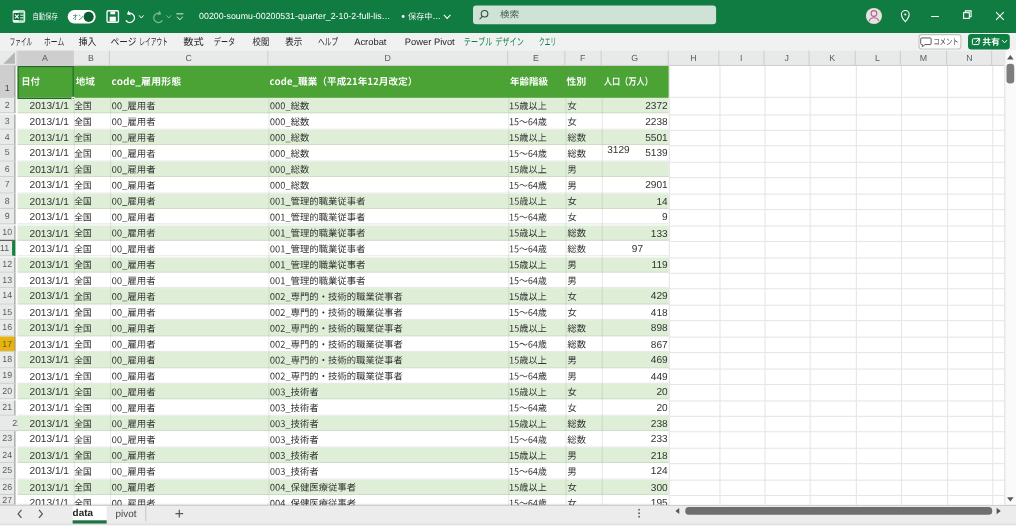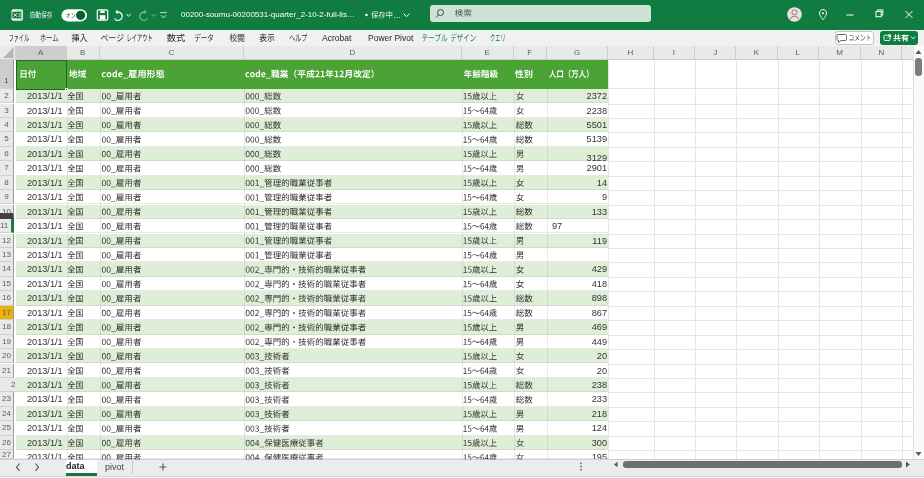--- a/index.html
+++ b/index.html
@@ -30,21 +30,21 @@
 <div class="ab" style="left:0.0px;top:46.0px;width:16.0px;height:13.5px;border-right:1px solid #cfcfcf"></div>
 <div class="ab" style="left:0.0px;top:60.0px;width:14.0px;height:29.0px;background:#cdcecd;border-bottom:1px solid #cfcfcf;border-right:1px solid #9a9a9a;color:#444;font-size:8px;line-height:8px;text-align:center;display:flex;align-items:flex-end;justify-content:center;padding-bottom:3px">1</div>
 <div class="ab" style="left:0.0px;top:89.0px;width:14.0px;height:14.4px;background:#e8e9e9;border-bottom:1px solid #cfcfcf;border-right:1px solid #9a9a9a;color:#5c5c5c;font-size:8px;line-height:14px;text-align:center">2</div>
 <div class="ab" style="left:0.0px;top:103.5px;width:14.0px;height:14.4px;background:#e8e9e9;border-bottom:1px solid #cfcfcf;border-right:1px solid #9a9a9a;color:#5c5c5c;font-size:8px;line-height:14px;text-align:center">3</div>
 <div class="ab" style="left:0.0px;top:117.9px;width:14.0px;height:14.4px;background:#e8e9e9;border-bottom:1px solid #cfcfcf;border-right:1px solid #9a9a9a;color:#5c5c5c;font-size:8px;line-height:14px;text-align:center">4</div>
 <div class="ab" style="left:0.0px;top:132.3px;width:14.0px;height:14.4px;background:#e8e9e9;border-bottom:1px solid #cfcfcf;border-right:1px solid #9a9a9a;color:#5c5c5c;font-size:8px;line-height:14px;text-align:center">5</div>
 <div class="ab" style="left:0.0px;top:146.8px;width:14.0px;height:14.4px;background:#e8e9e9;border-bottom:1px solid #cfcfcf;border-right:1px solid #9a9a9a;color:#5c5c5c;font-size:8px;line-height:14px;text-align:center">6</div>
 <div class="ab" style="left:0.0px;top:161.2px;width:14.0px;height:14.4px;background:#e8e9e9;border-bottom:1px solid #cfcfcf;border-right:1px solid #9a9a9a;color:#5c5c5c;font-size:8px;line-height:14px;text-align:center">7</div>
 <div class="ab" style="left:0.0px;top:175.7px;width:14.0px;height:14.4px;background:#e8e9e9;border-bottom:1px solid #cfcfcf;border-right:1px solid #9a9a9a;color:#5c5c5c;font-size:8px;line-height:14px;text-align:center">8</div>
 <div class="ab" style="left:0.0px;top:190.1px;width:14.0px;height:14.4px;background:#e8e9e9;border-bottom:1px solid #cfcfcf;border-right:1px solid #9a9a9a;color:#5c5c5c;font-size:8px;line-height:14px;text-align:center">9</div>
-<div class="ab" style="left:0.0px;top:204.6px;width:14.0px;height:14.4px;background:#e8e9e9;border-bottom:6px solid #404040;border-right:1px solid #9a9a9a;color:#5c5c5c;font-size:8px;line-height:14px;text-align:center">10</div>
+<div class="ab" style="left:0.0px;top:204.6px;width:14.0px;height:14.4px;background:#e8e9e9;border-bottom:1px solid #404040;border-right:1px solid #9a9a9a;color:#5c5c5c;font-size:8px;line-height:14px;text-align:center">10</div>
 <div class="ab" style="left:0.0px;top:219.0px;width:14.0px;height:14.4px;background:#e8e9e9;border-bottom:1px solid #cfcfcf;border-right:3px solid #15803d;color:#5c5c5c;font-size:8px;line-height:14px;">11</div>
 <div class="ab" style="left:0.0px;top:233.5px;width:14.0px;height:14.4px;background:#e8e9e9;border-bottom:1px solid #cfcfcf;border-right:1px solid #9a9a9a;color:#5c5c5c;font-size:8px;line-height:14px;text-align:center">12</div>
 <div class="ab" style="left:0.0px;top:247.9px;width:14.0px;height:14.4px;background:#e8e9e9;border-bottom:1px solid #cfcfcf;border-right:1px solid #9a9a9a;color:#5c5c5c;font-size:8px;line-height:14px;text-align:center">13</div>
 <div class="ab" style="left:0.0px;top:262.4px;width:14.0px;height:14.4px;background:#e8e9e9;border-bottom:1px solid #cfcfcf;border-right:1px solid #9a9a9a;color:#5c5c5c;font-size:8px;line-height:14px;text-align:center">14</div>
 <div class="ab" style="left:0.0px;top:276.9px;width:14.0px;height:14.4px;background:#e8e9e9;border-bottom:1px solid #cfcfcf;border-right:1px solid #9a9a9a;color:#5c5c5c;font-size:8px;line-height:14px;text-align:center">15</div>
 <div class="ab" style="left:0.0px;top:291.3px;width:14.0px;height:14.4px;background:#e8e9e9;border-bottom:1px solid #cfcfcf;border-right:1px solid #9a9a9a;color:#5c5c5c;font-size:8px;line-height:14px;text-align:center">16</div>
 <div class="ab" style="left:0.0px;top:305.8px;width:14.0px;height:14.4px;background:#eab308;border-bottom:1px solid #cfcfcf;border-right:1px solid #9a9a9a;color:#5c5c5c;font-size:8px;line-height:14px;text-align:center">17</div>
 <div class="ab" style="left:0.0px;top:320.2px;width:14.0px;height:14.4px;background:#e8e9e9;border-bottom:1px solid #cfcfcf;border-right:1px solid #9a9a9a;color:#5c5c5c;font-size:8px;line-height:14px;text-align:center">18</div>
 <div class="ab" style="left:0.0px;top:334.6px;width:14.0px;height:14.4px;background:#e8e9e9;border-bottom:1px solid #cfcfcf;border-right:1px solid #9a9a9a;color:#5c5c5c;font-size:8px;line-height:14px;text-align:center">19</div>
 <div class="ab" style="left:0.0px;top:349.1px;width:14.0px;height:14.4px;background:#e8e9e9;border-bottom:1px solid #cfcfcf;border-right:1px solid #9a9a9a;color:#5c5c5c;font-size:8px;line-height:14px;text-align:center">20</div>
@@ -63,36 +63,36 @@
 <div class="ab" style="left:20.0px;top:103.5px;width:42.7px;height:14.4px;color:#333333;font-size:9.2px;line-height:14.45px;overflow:hidden;text-align:right">2013/1/1</div>
 <div class="ab" style="left:552.0px;top:103.5px;width:55.0px;height:14.4px;color:#333333;font-size:9.2px;line-height:14.45px;overflow:hidden;text-align:right">2238</div>
 <div class="ab" style="left:16.0px;top:117.9px;width:592.0px;height:14.4px;background:#dfeed7;border-bottom:0.8px solid rgba(150,160,150,0.22)"></div>
 <div class="ab" style="left:20.0px;top:117.9px;width:42.7px;height:14.4px;color:#333333;font-size:9.2px;line-height:14.45px;overflow:hidden;text-align:right">2013/1/1</div>
 <div class="ab" style="left:552.0px;top:117.9px;width:55.0px;height:14.4px;color:#333333;font-size:9.2px;line-height:14.45px;overflow:hidden;text-align:right">5501</div>
 <div class="ab" style="left:16.0px;top:132.3px;width:592.0px;height:14.4px;background:#fff;border-bottom:0.8px solid rgba(150,160,150,0.22)"></div>
 <div class="ab" style="left:20.0px;top:132.3px;width:42.7px;height:14.4px;color:#333333;font-size:9.2px;line-height:14.45px;overflow:hidden;text-align:right">2013/1/1</div>
 <div class="ab" style="left:552.0px;top:132.3px;width:55.0px;height:14.4px;color:#333333;font-size:9.2px;line-height:14.45px;overflow:hidden;text-align:right">5139</div>
 <div class="ab" style="left:16.0px;top:146.8px;width:592.0px;height:14.4px;background:#dfeed7;border-bottom:0.8px solid rgba(150,160,150,0.22)"></div>
 <div class="ab" style="left:20.0px;top:146.8px;width:42.7px;height:14.4px;color:#333333;font-size:9.2px;line-height:14.45px;overflow:hidden;text-align:right">2013/1/1</div>
-<div class="ab" style="left:552.0px;top:151px;width:55.0px;height:14.4px;color:#333333;font-size:9.2px;line-height:14.45px;overflow:hidden;text-align:right">3129</div>
+<div class="ab" style="left:552.0px;top:129px;width:55.0px;height:14.4px;color:#333333;font-size:9.2px;line-height:14.45px;overflow:hidden;text-align:left">3129</div>
 <div class="ab" style="left:16.0px;top:161.2px;width:592.0px;height:14.4px;background:#fff;border-bottom:0.8px solid rgba(150,160,150,0.22)"></div>
 <div class="ab" style="left:20.0px;top:161.2px;width:42.7px;height:14.4px;color:#333333;font-size:9.2px;line-height:14.45px;overflow:hidden;text-align:right">2013/1/1</div>
 <div class="ab" style="left:552.0px;top:161.2px;width:55.0px;height:14.4px;color:#333333;font-size:9.2px;line-height:14.45px;overflow:hidden;text-align:right">2901</div>
 <div class="ab" style="left:16.0px;top:175.7px;width:592.0px;height:14.4px;background:#dfeed7;border-bottom:0.8px solid rgba(150,160,150,0.22)"></div>
 <div class="ab" style="left:20.0px;top:175.7px;width:42.7px;height:14.4px;color:#333333;font-size:9.2px;line-height:14.45px;overflow:hidden;text-align:right">2013/1/1</div>
 <div class="ab" style="left:552.0px;top:175.7px;width:55.0px;height:14.4px;color:#333333;font-size:9.2px;line-height:14.45px;overflow:hidden;text-align:right">14</div>
 <div class="ab" style="left:16.0px;top:190.1px;width:592.0px;height:14.4px;background:#fff;border-bottom:0.8px solid rgba(150,160,150,0.22)"></div>
 <div class="ab" style="left:20.0px;top:190.1px;width:42.7px;height:14.4px;color:#333333;font-size:9.2px;line-height:14.45px;overflow:hidden;text-align:right">2013/1/1</div>
 <div class="ab" style="left:552.0px;top:190.1px;width:55.0px;height:14.4px;color:#333333;font-size:9.2px;line-height:14.45px;overflow:hidden;text-align:right">9</div>
 <div class="ab" style="left:16.0px;top:204.6px;width:592.0px;height:14.4px;background:#dfeed7;border-bottom:0.8px solid rgba(150,160,150,0.22)"></div>
 <div class="ab" style="left:20.0px;top:204.6px;width:42.7px;height:14.4px;color:#333333;font-size:9.2px;line-height:14.45px;overflow:hidden;text-align:right">2013/1/1</div>
 <div class="ab" style="left:552.0px;top:204.6px;width:55.0px;height:14.4px;color:#333333;font-size:9.2px;line-height:14.45px;overflow:hidden;text-align:right">133</div>
 <div class="ab" style="left:16.0px;top:219.0px;width:592.0px;height:14.4px;background:#fff;border-bottom:0.8px solid rgba(150,160,150,0.22)"></div>
 <div class="ab" style="left:20.0px;top:219.0px;width:42.7px;height:14.4px;color:#333333;font-size:9.2px;line-height:14.45px;overflow:hidden;text-align:right">2013/1/1</div>
-<div class="ab" style="left:552.0px;top:219.0px;width:55.0px;height:14.4px;color:#333333;font-size:9.2px;line-height:14.45px;overflow:hidden;text-align:left">97</div>
+<div class="ab" style="left:552.0px;top:219.0px;width:55.0px;height:14.4px;color:#333333;font-size:9.2px;line-height:14.45px;overflow:hidden;text-align:center">97</div>
 <div class="ab" style="left:16.0px;top:233.5px;width:592.0px;height:14.4px;background:#dfeed7;border-bottom:0.8px solid rgba(150,160,150,0.22)"></div>
 <div class="ab" style="left:20.0px;top:233.5px;width:42.7px;height:14.4px;color:#333333;font-size:9.2px;line-height:14.45px;overflow:hidden;text-align:right">2013/1/1</div>
 <div class="ab" style="left:552.0px;top:233.5px;width:55.0px;height:29px;color:#333333;font-size:9.2px;line-height:14.45px;overflow:hidden;text-align:right">119</div>
 <div class="ab" style="left:16.0px;top:247.9px;width:592.0px;height:14.4px;background:#fff;border-bottom:0.8px solid rgba(150,160,150,0.22)"></div>
 <div class="ab" style="left:20.0px;top:247.9px;width:42.7px;height:14.4px;color:#333333;font-size:9.2px;line-height:14.45px;overflow:hidden;text-align:right">2013/1/1</div>
 <div class="ab" style="left:552.0px;top:261px;width:55.0px;height:14.4px;color:#333333;font-size:9.2px;line-height:14.45px;overflow:hidden;text-align:right">88</div>
 <div class="ab" style="left:16.0px;top:262.4px;width:592.0px;height:14.4px;background:#dfeed7;border-bottom:0.8px solid rgba(150,160,150,0.22)"></div>
 <div class="ab" style="left:20.0px;top:262.4px;width:42.7px;height:14.4px;color:#333333;font-size:9.2px;line-height:14.45px;overflow:hidden;text-align:right">2013/1/1</div>
 <div class="ab" style="left:552.0px;top:262.4px;width:55.0px;height:14.4px;color:#333333;font-size:9.2px;line-height:14.45px;overflow:hidden;text-align:right">429</div>
 <div class="ab" style="left:16.0px;top:276.9px;width:592.0px;height:14.4px;background:#fff;border-bottom:0.8px solid rgba(150,160,150,0.22)"></div>

